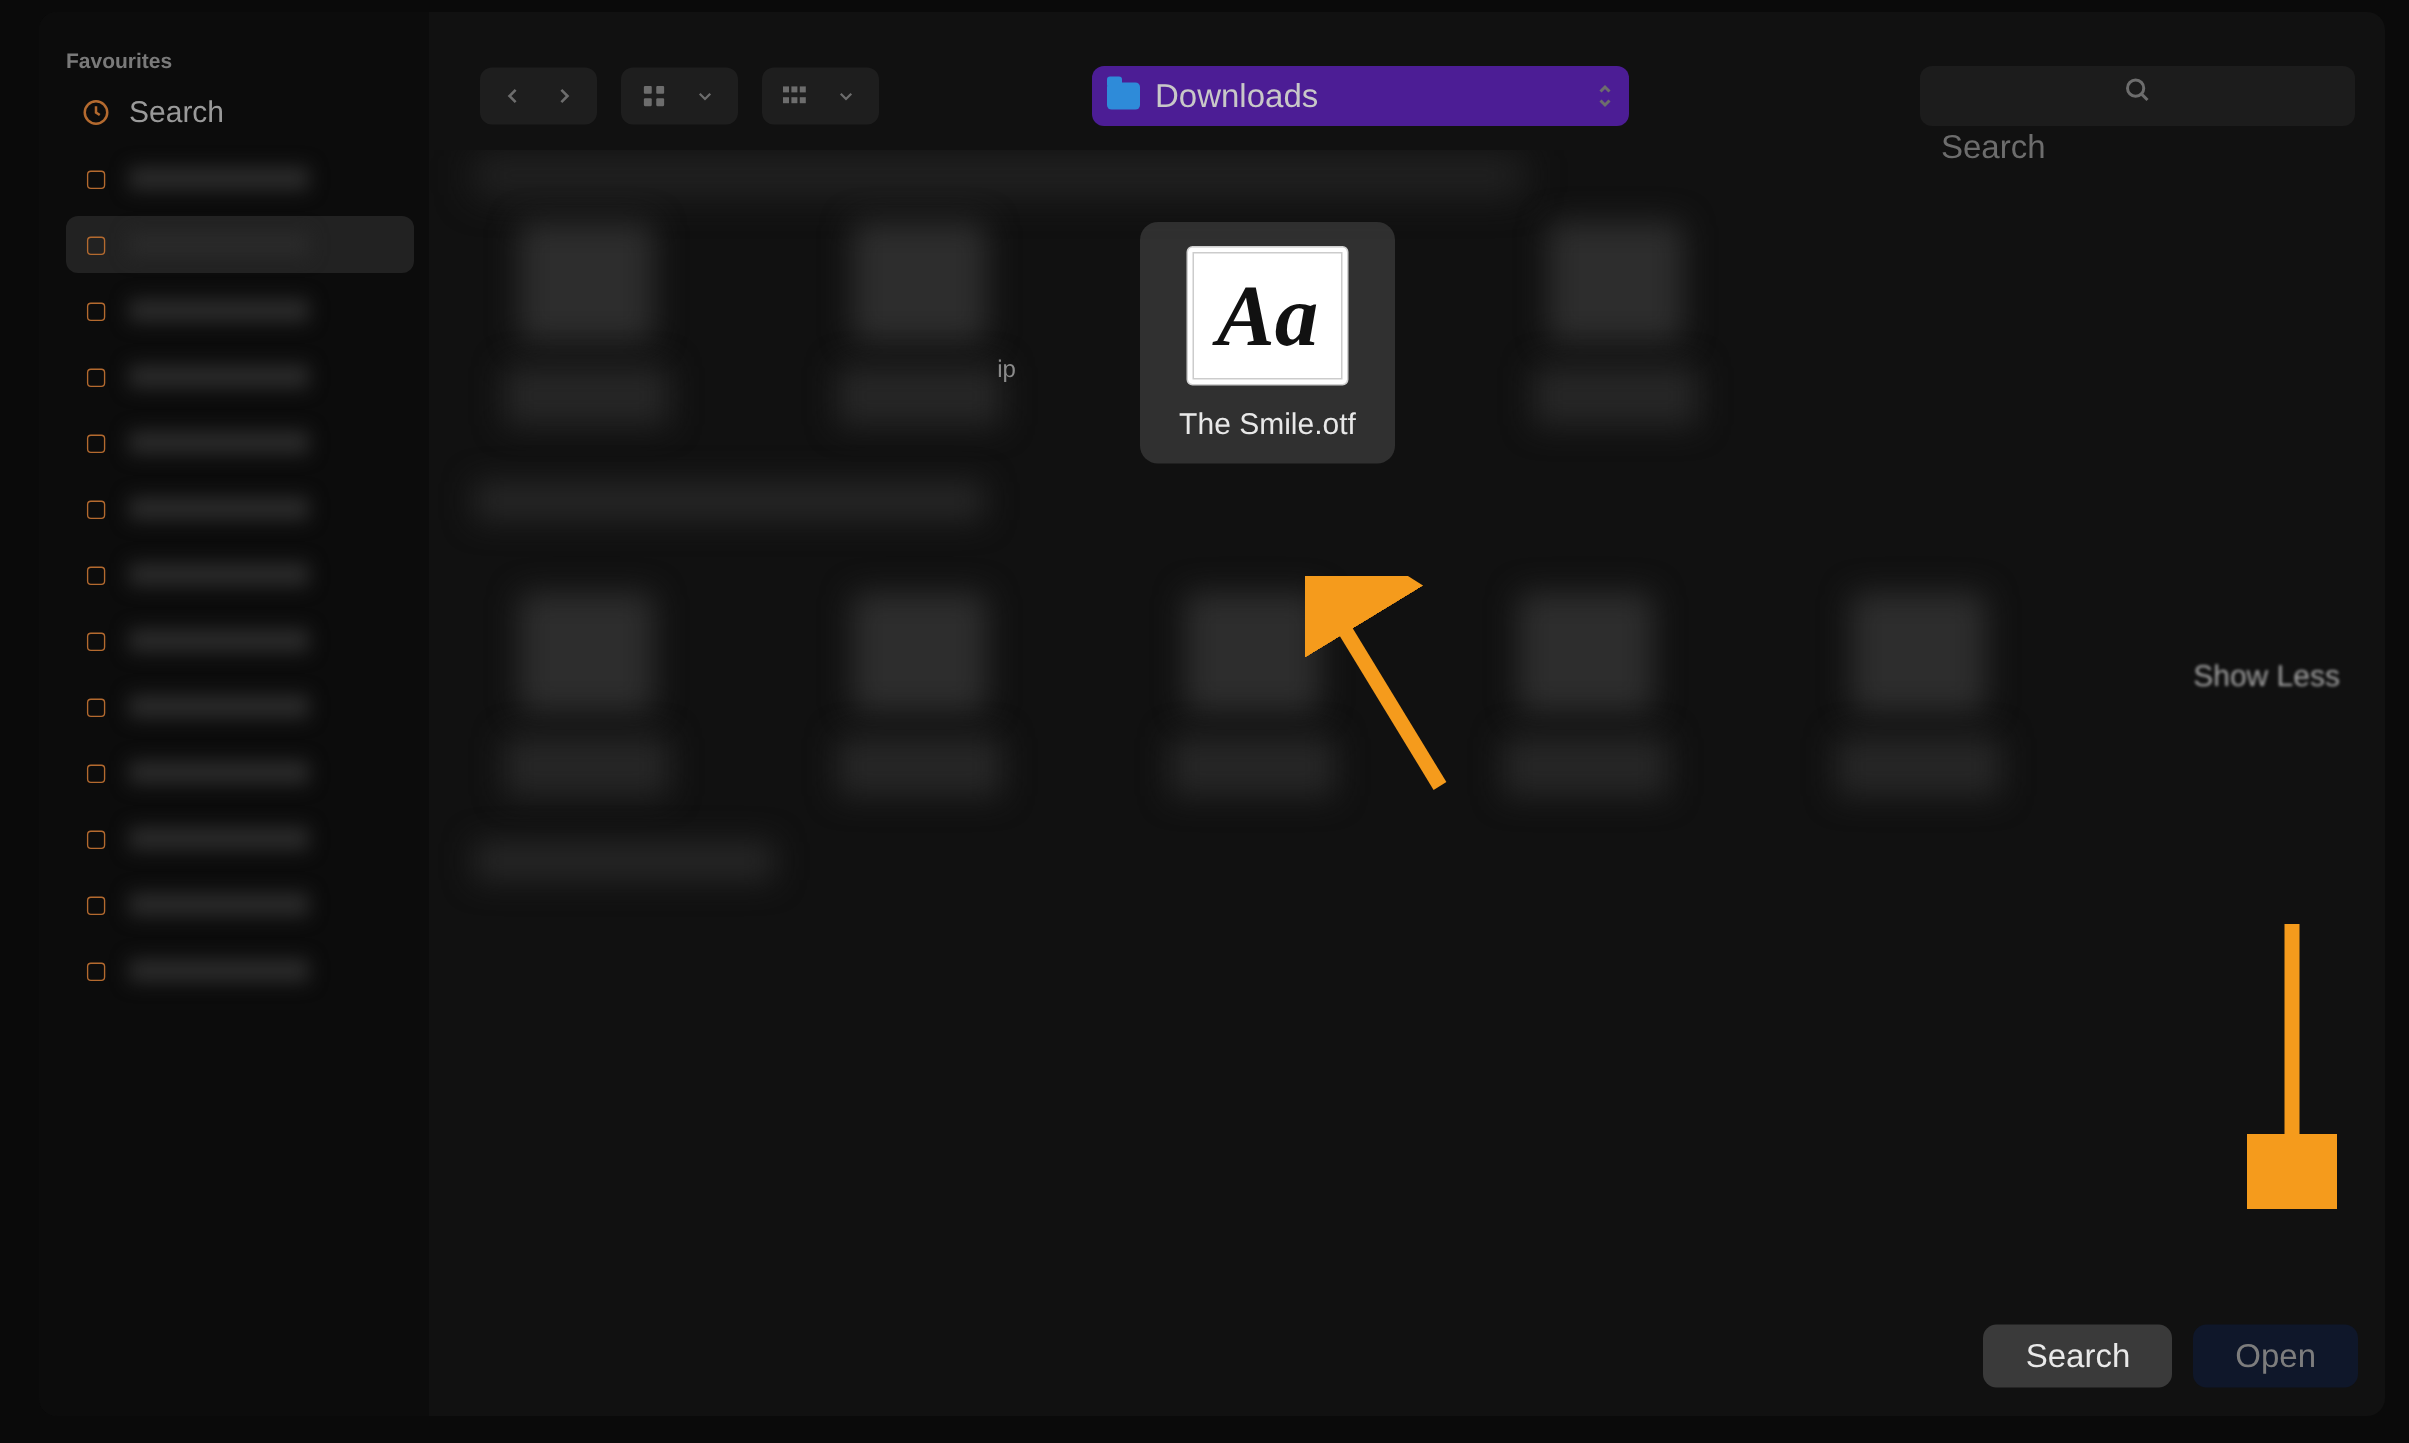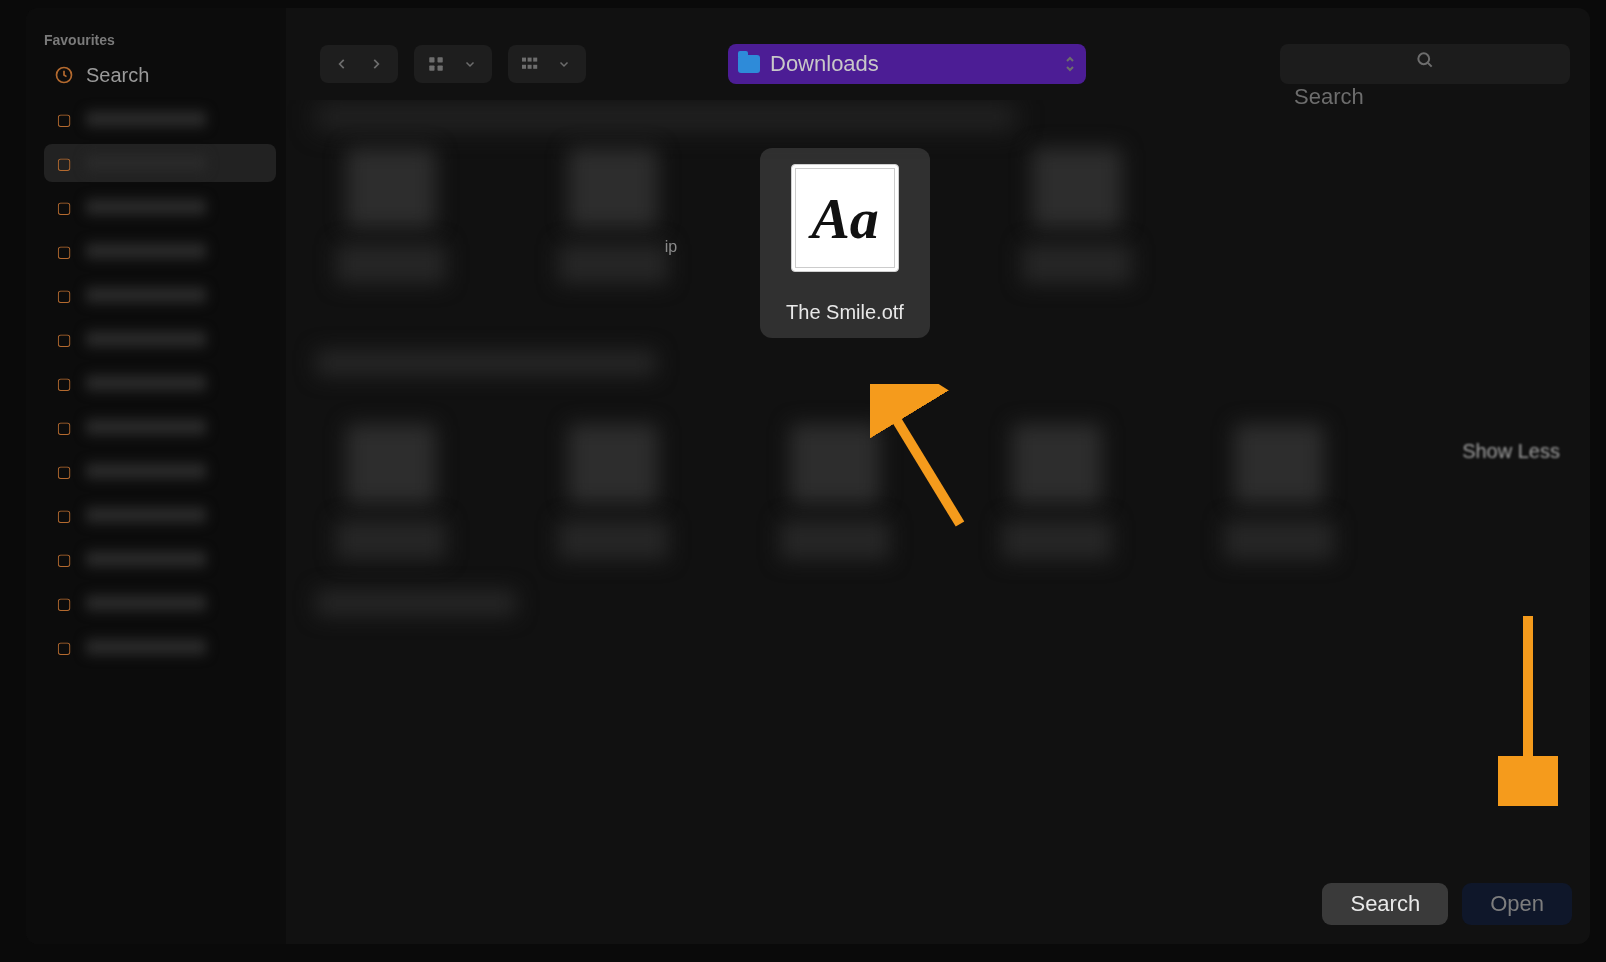--- a/index.html
+++ b/index.html
@@ -27,22 +27,22 @@
     .search input { background: transparent; border: none; outline: none; color: #c8c8c8; font-size: 22px; width: 100%; }
     .search input::placeholder { color:#6d6d6d; }
 
     .content { position:absolute; left:260px; right:0; top:92px; bottom:80px; overflow: hidden; }
     .grid { padding: 8px 30px 0 30px; display: flex; flex-wrap: wrap; gap: 48px 72px; align-content: flex-start; }
     .cell { width: 150px; display:flex; flex-direction:column; align-items:center; }
     .thumb-blur { width: 90px; height: 80px; background: #2d2d2d; filter: blur(10px); border-radius: 6px; }
     .name-blur { margin-top: 16px; width: 110px; height: 40px; background:#262626; filter: blur(10px); border-radius:3px; }
 
     .cell.selected { background:#303030; border-radius:12px; padding: 16px 10px 14px 10px; width: 170px; }
-    .font-thumb { width: 108px; height: 108px; background:#fff; border:1px solid #d0d0d0; border-radius:4px; display:flex; align-items:center; justify-content:center; font-family: Georgia, "Times New Roman", serif; font-style: italic; font-weight: 700; font-size: 58px; color:#111; box-shadow: inset 0 0 0 3px #fff, inset 0 0 0 4px #ccc; }
-    .sel-name { margin-top: 29px; font-size: 20px; color:#e8e8e8; text-align:center; }
+    .font-thumb { width: 108px; height: 93px; background:#fff; border:1px solid #d0d0d0; border-radius:4px; display:flex; align-items:center; justify-content:center; font-family: Georgia, "Times New Roman", serif; font-style: italic; font-weight: 700; font-size: 58px; color:#111; box-shadow: inset 0 0 0 3px #fff, inset 0 0 0 4px #ccc; }
+    .sel-name { margin-top: 15px; font-size: 20px; color:#e8e8e8; text-align:center; }
 
     .show-less { position:absolute; right: 30px; top: 340px; color:#a0a0a0; font-size:20px; }
     .show-less span { text-decoration: none; filter: blur(1.2px); }
 
     .footer { position:absolute; left:260px; right:0; bottom:0; height:80px; display:flex; align-items:center; justify-content:flex-end; padding: 0 18px; gap:14px; }
     .btn { height:42px; padding: 0 28px; border-radius: 9px; font-size:22px; display:flex; align-items:center; justify-content:center; }
     .btn-cancel { background:#3a3a3a; color:#e9e9e9; }
     .btn-open { background:#0f172a; color:#7d7d7d; }
 
     

